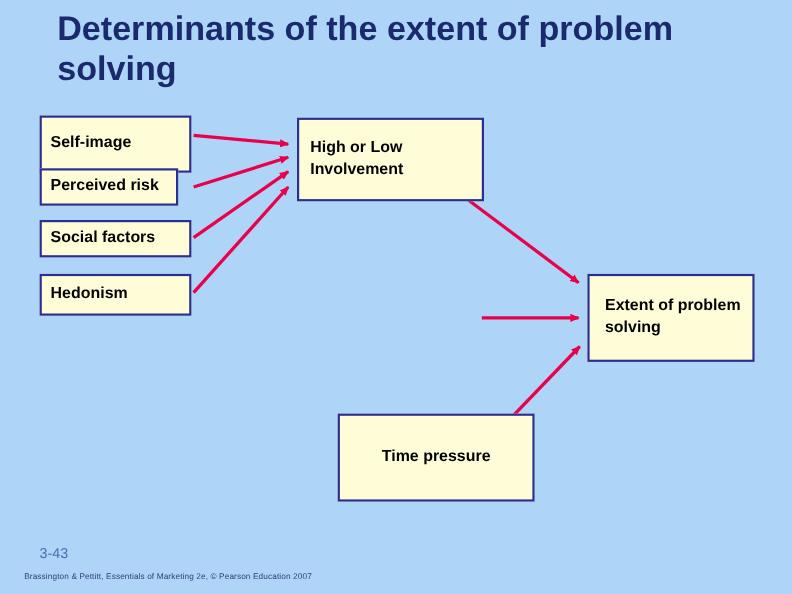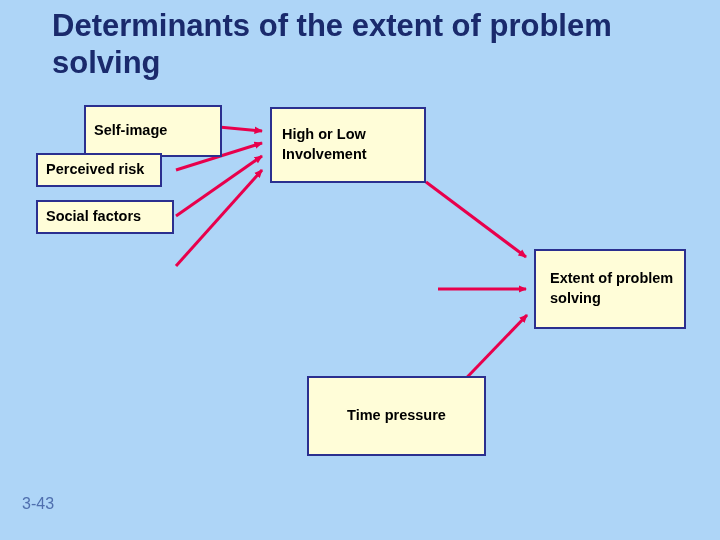--- a/index.html
+++ b/index.html
@@ -50,34 +50,34 @@
     text-align: center;
     color: #000000;
     font-weight: bold;
     font-size: 14.5px;
     line-height: 1.35;
   }
   .box.left-ind {
     justify-content: flex-start;
     padding-left: 8px;
   }
-  #box-selfimage   { left: 36px;  top: 105px; width: 138px; height: 52px; margin-left: 48px; }
+  #box-selfimage   { left: 36px;  top: 105px; width: 138px; height: 52px; }
   #box-perceived   { left: 36px;  top: 153px; width: 126px; height: 34px; }
   #box-social      { left: 36px;  top: 200px; width: 138px; height: 34px; }
   #box-hedonism    { left: 36px;  top: 249px; width: 138px; height: 38px; }
-  #box-involvement { left: 270px; top: 107px; width: 156px; height: 76px; justify-content: center; padding-left: 10px; text-align: left; }
+  #box-involvement { left: 270px; top: 107px; width: 170px; height: 76px; justify-content: center; padding-left: 10px; text-align: left; }
   #box-diff        { left: 270px; top: 249px; width: 166px; height: 80px; }
   #box-time        { left: 270px; top: 376px; width: 179px; height: 80px; margin-left: 37px; }
   #box-extent      { left: 534px; top: 249px; width: 152px; height: 80px; justify-content: flex-end; padding-left: 14px; text-align: left; }
 
   #page-number {
     position: absolute;
-    left: 22px;
+    left: 36px;
     top: 495px;
-    font-size: 16px;
+    font-size: 13px;
     color: #4f6fae;
     font-weight: normal;
   }
   #footer-credit {
     position: absolute;
     left: 22px;
     top: 519px;
     font-size: 7.5px;
     color: #2b3f7a;
     font-weight: normal;
@@ -113,29 +113,33 @@
   </div>
 
   <div class="box left-ind" id="box-perceived">
     <span>Perceived risk</span>
   </div>
 
   <div class="box left-ind" id="box-social">
     <span>Social factors</span>
   </div>
 
+  <div class="box left-ind" id="box-hedonism">
+    <span>Hedonism</span>
+  </div>
 
   <div class="box" id="box-involvement">
     <span>High or Low Involvement</span>
   </div>
 
 
   <div class="box" id="box-time">
     <span>Time pressure</span>
   </div>
 
   <div class="box" id="box-extent">
     <span>Extent of problem solving</span>
   </div>
 
   <div id="page-number">3-43</div>
+  <div id="footer-credit">Brassington &amp; Pettitt, Essentials of Marketing 2e, © Pearson Education 2007</div>
 
 </div>
 
 </body></html>

